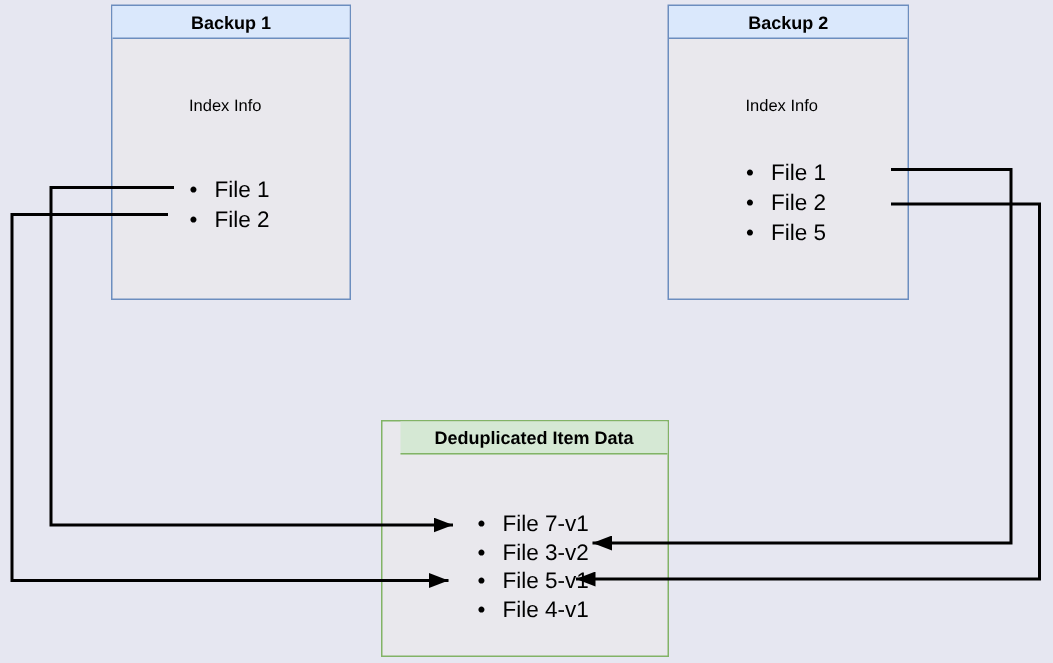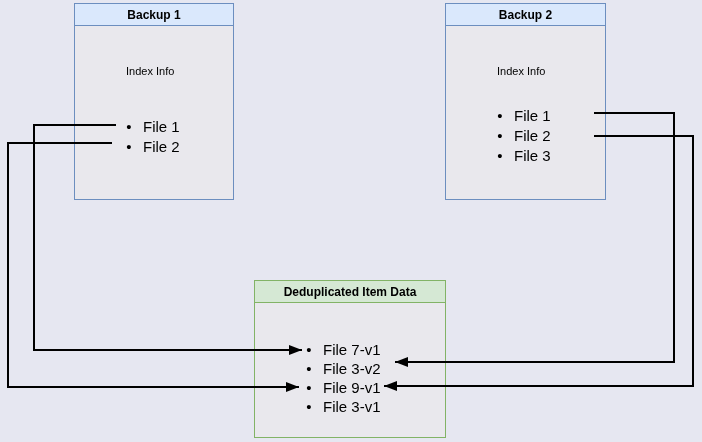--- a/index.html
+++ b/index.html
@@ -36,21 +36,21 @@
     fill:none;
     stroke:var(--line-color);
     stroke-width:2;
   }
   .box{
     position:absolute;
     background:var(--box-fill);
     z-index:2;
   }
   .box.theme-blue{border:1.5px solid var(--blue-border);}
-  .box.theme-green{border:1.5px solid var(--green-border);}
+  .box.theme-green{border:1.5px solid var(--green-border);padding-left:12px;}
   .box-header{
     height:22px;
     display:flex;
     align-items:center;
     justify-content:center;
     font-size:12px;
     font-weight:bold;
   }
   .theme-blue .box-header{
     background:var(--blue-header-fill);
@@ -137,21 +137,21 @@
         <li>
           <span class="bullet">•</span>
           <span class="label">File 1</span>
         </li>
         <li>
           <span class="bullet">•</span>
           <span class="label">File 2</span>
         </li>
         <li>
           <span class="bullet">•</span>
-          <span class="label">File 3</span>
+          <span class="label">File 5</span>
         </li>
       </ul>
     </div>
   </div>
 
   <div class="box theme-green" style="left:254px;top:280px;width:192px;height:158px">
     <div class="box-header">
       <span>Deduplicated Item Data</span>
     </div>
     <div class="box-body">
@@ -159,23 +159,23 @@
         <li>
           <span class="bullet">•</span>
           <span class="label">File 7-v1</span>
         </li>
         <li>
           <span class="bullet">•</span>
           <span class="label">File 3-v2</span>
         </li>
         <li>
           <span class="bullet">•</span>
-          <span class="label">File 9-v1</span>
+          <span class="label">File 5-v1</span>
         </li>
         <li>
           <span class="bullet">•</span>
-          <span class="label">File 3-v1</span>
+          <span class="label">File 4-v1</span>
         </li>
       </ul>
     </div>
   </div>
 
 </div>
 
 </body></html>

